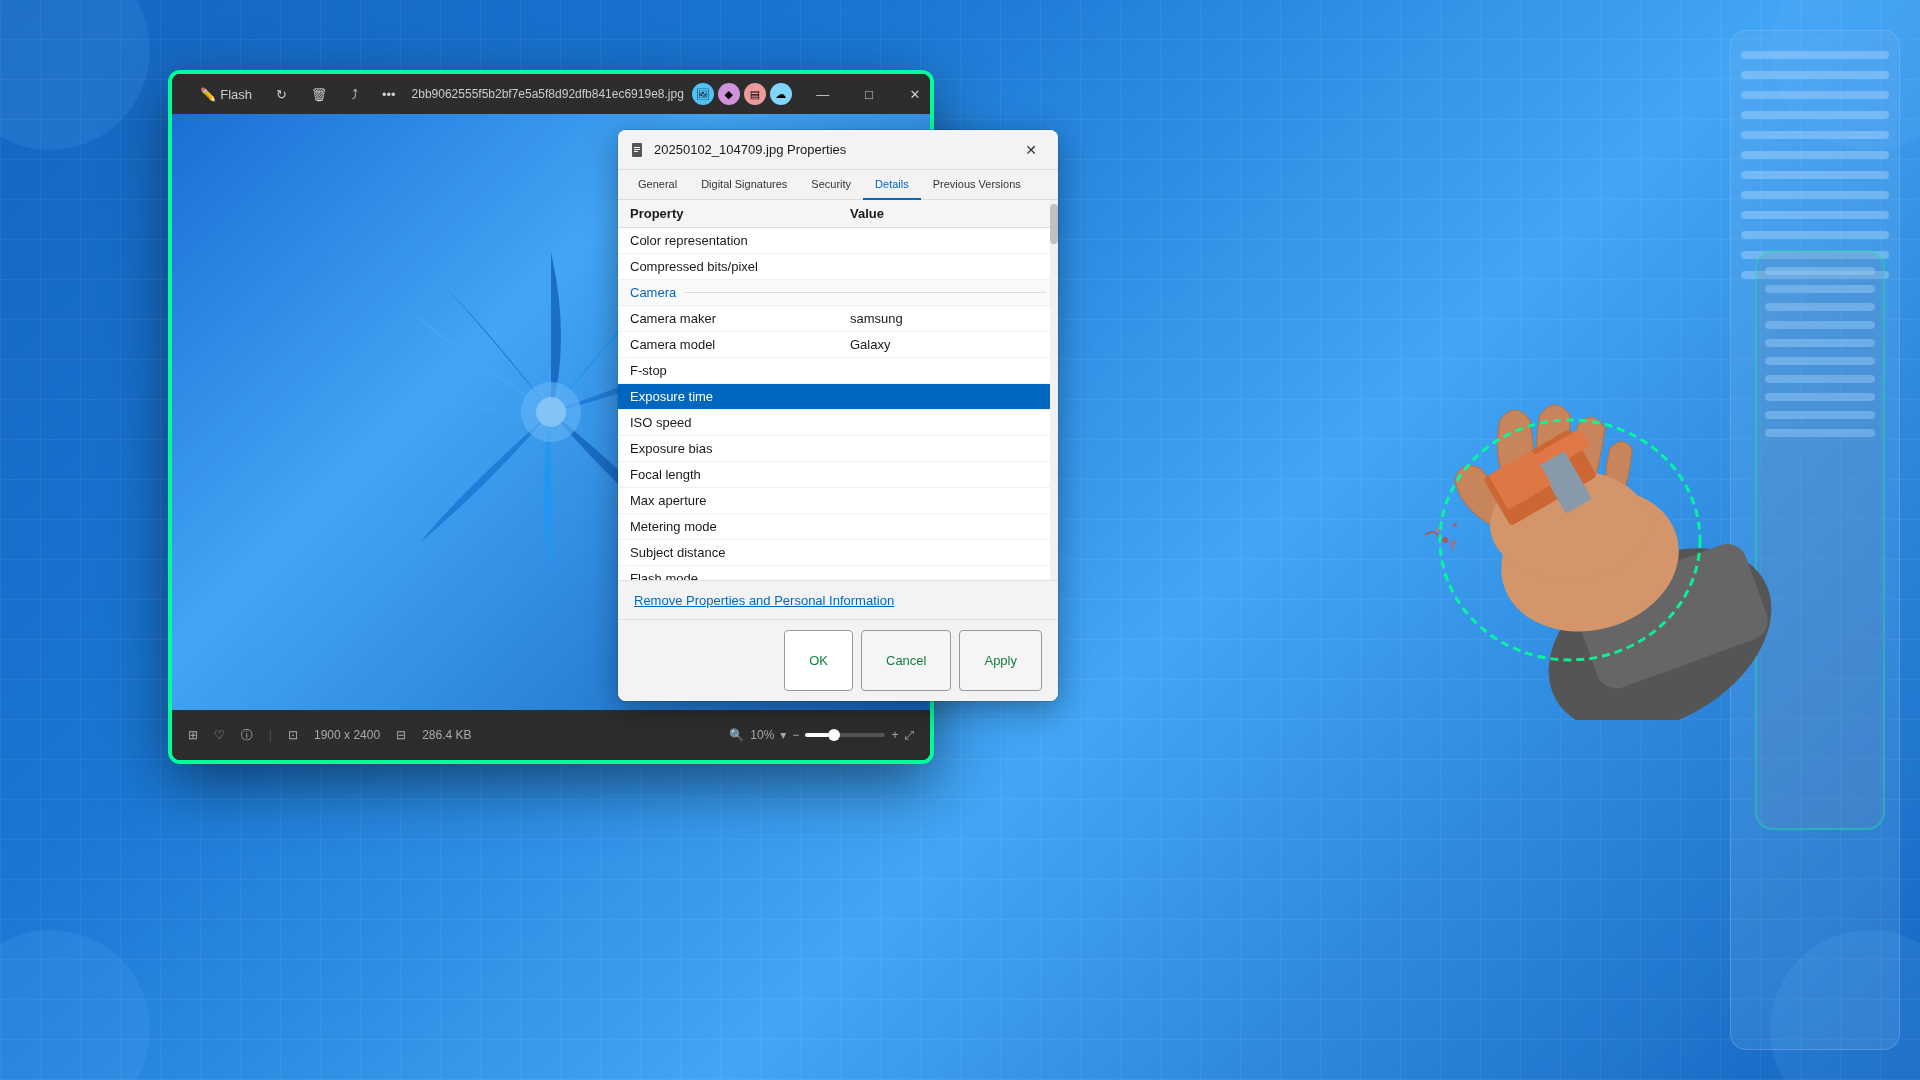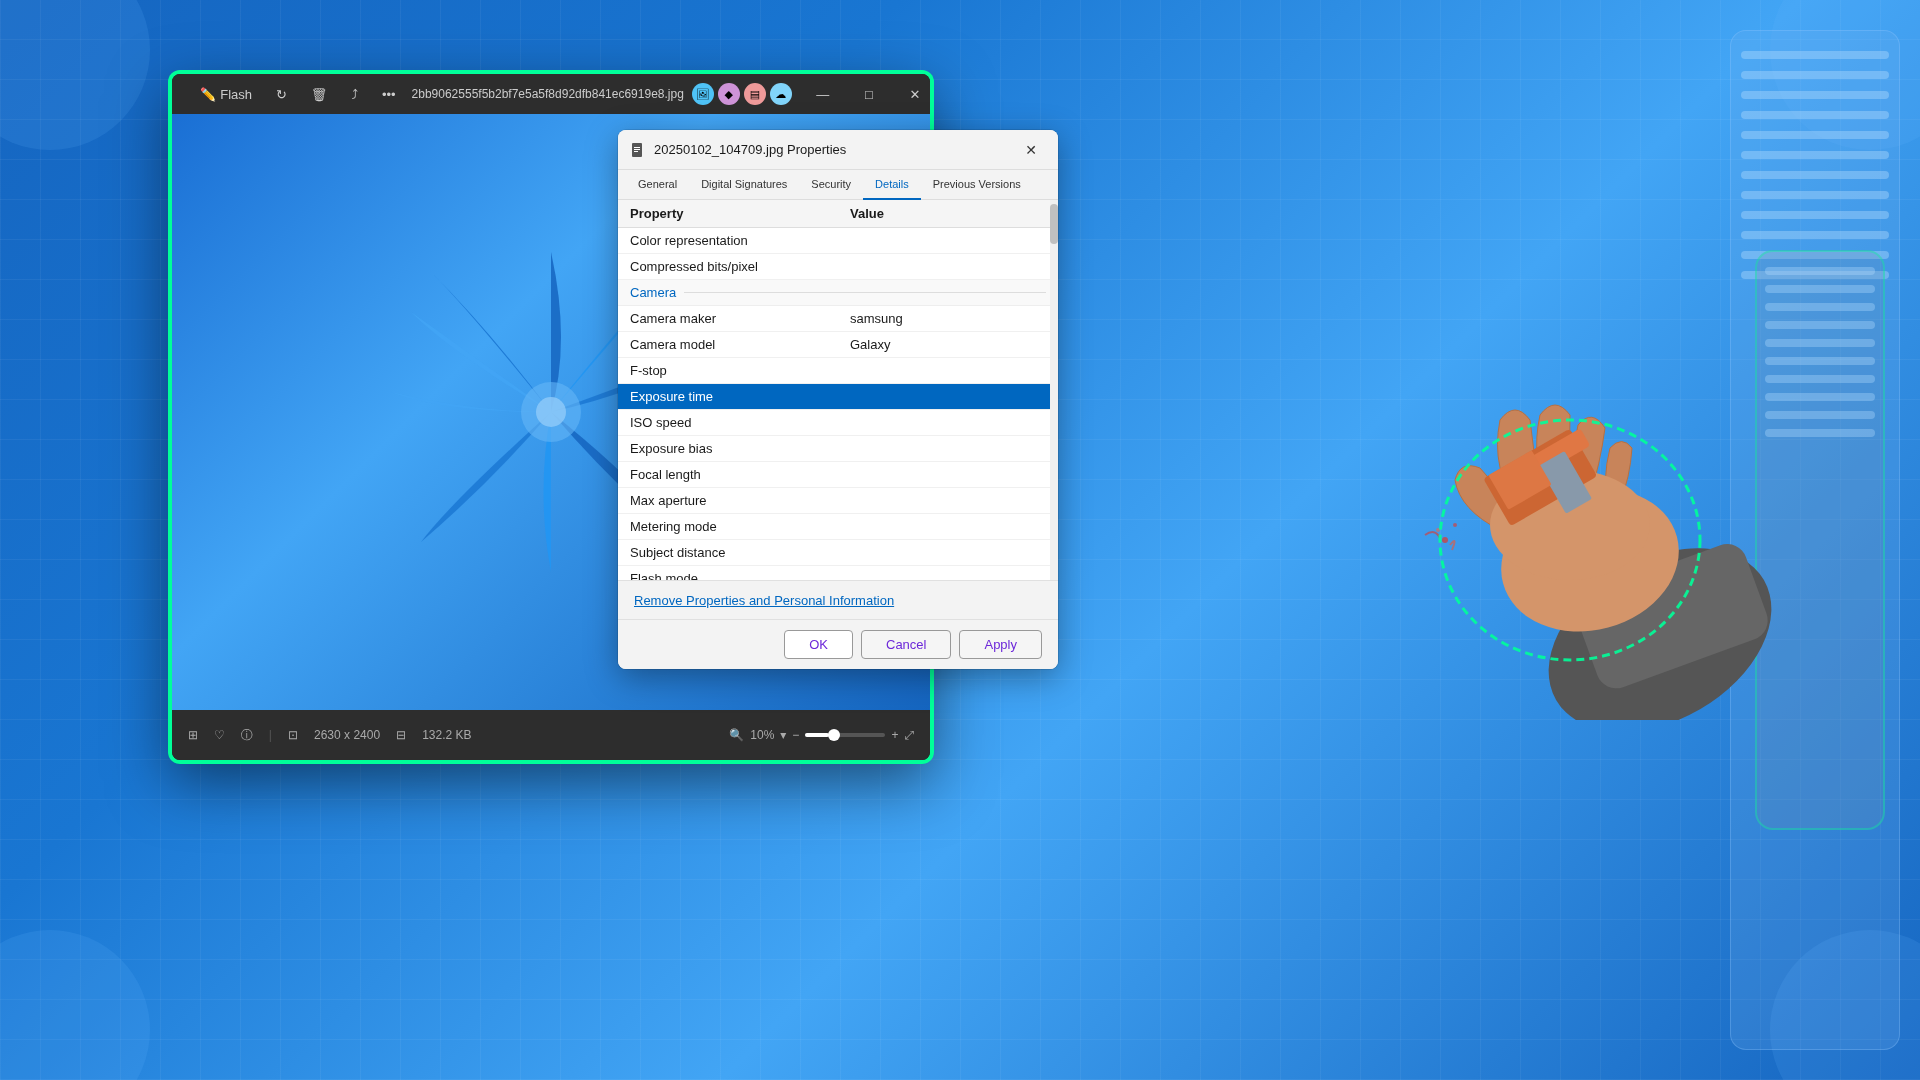--- a/index.html
+++ b/index.html
@@ -338,27 +338,27 @@
     .dialog-buttons {
       display: flex;
       justify-content: flex-end;
       gap: 8px;
       padding: 10px 16px;
       background: #f3f3f3;
       border-top: 1px solid #e0e0e0;
     }
 
     .btn {
-      padding: 6px 24px;
+      padding: 22px 24px;
       font-size: 13px;
       border-radius: 4px;
       cursor: pointer;
       border: 1px solid #999;
       background: #f5f5f5;
-      color: #6d28d9;
+      color: #15803d;
     }
     .btn.primary {
       background: white;
       border: 1px solid #999;
     }
 
     
     .flower-svg {
       width: 100%;
       height: 100%;
@@ -540,23 +540,23 @@
       </svg>
     </div>
   </div>
 
   <div class="photos-statusbar">
     <span>⊞</span>
     <span>♡</span>
     <span>ⓘ</span>
     <span class="status-sep">|</span>
     <span>⊡</span>
-    <span>2630 x 2400</span>
+    <span>1900 x 2400</span>
     <span>⊟</span>
-    <span>132.2 KB</span>
+    <span>286.4 KB</span>
     <div class="zoom-control">
       <span>🔍</span>
       <span>10%</span>
       <span>▾</span>
       <span>−</span>
       <div class="zoom-slider-track">
         <div class="zoom-slider-fill"></div>
         <div class="zoom-slider-thumb"></div>
       </div>
       <span>+</span>

